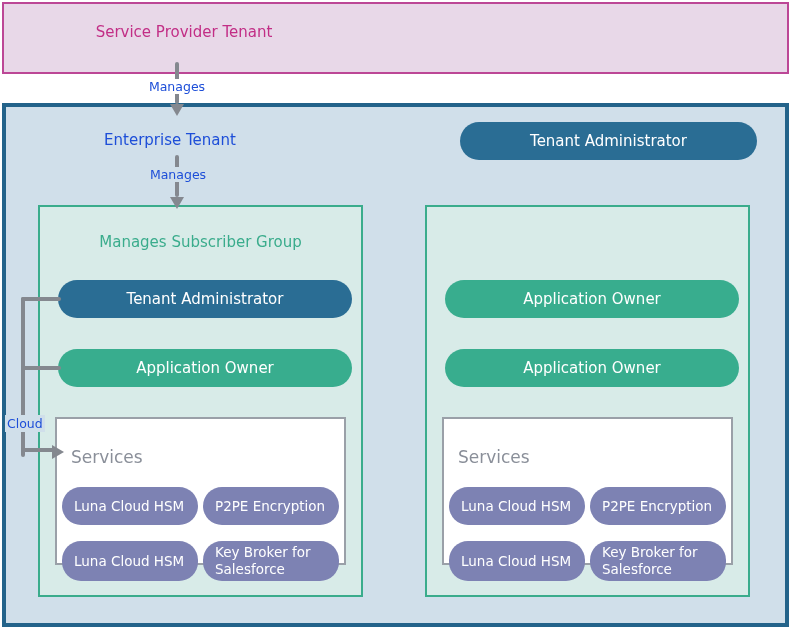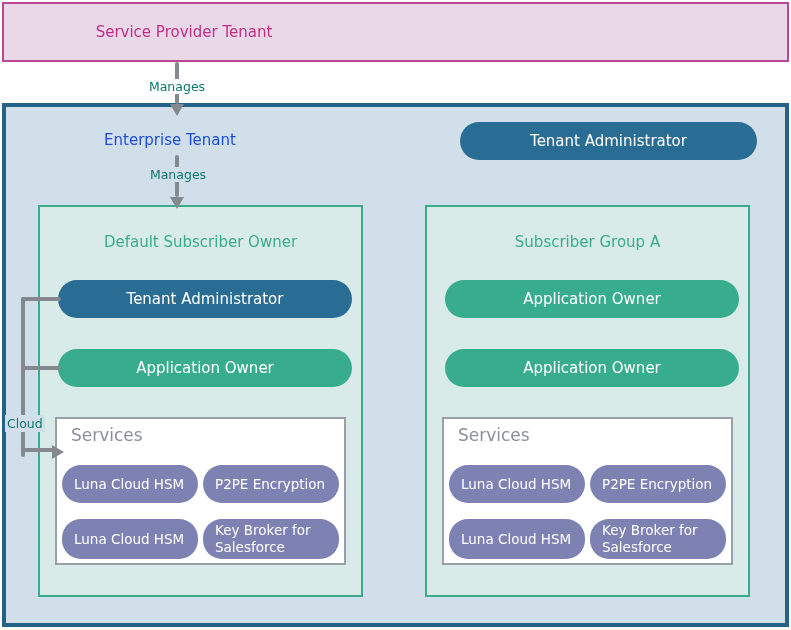--- a/index.html
+++ b/index.html
@@ -1,38 +1,38 @@
 <!DOCTYPE html>
 <html><head>
 <meta charset="utf-8">
 <style>
   * { margin:0; padding:0; box-sizing:border-box; }
   body { font-family:"DejaVu Sans","Liberation Sans",sans-serif; background:#ffffff; }
   #canvas { position:relative; width:791px; height:630px; background:#ffffff; overflow:hidden; }
 
   
-  .sp-box { position:absolute; left:2px; top:2px; width:787px; height:60px;
+  .sp-box { position:absolute; left:2px; top:2px; width:787px; height:72px;
             background:#e8d8e8; border:2px solid #bc4796; }
   .sp-title { position:absolute; left:40px; top:0; width:280px; height:56px;
               display:flex; align-items:center; justify-content:center;
               color:#c22e86; font-size:15px; }
   .sp-pill { position:absolute; right:28px; top:9px; width:297px; height:38px;
              background:#a82378; border-radius:20px; color:#ffffff; font-size:15px;
              display:flex; align-items:center; justify-content:center; }
 
   
   .v-line { position:absolute; background:#84888f; width:4px; border-radius:2px; }
   .h-line { position:absolute; background:#84888f; height:4px; border-radius:2px; }
   .arrow-down { position:absolute; width:0; height:0;
                 border-left:7px solid transparent; border-right:7px solid transparent;
                 border-top:12px solid #84888f; }
   .arrow-right { position:absolute; width:0; height:0;
                  border-top:7px solid transparent; border-bottom:7px solid transparent;
                  border-left:12px solid #84888f; }
-  .conn-label { position:absolute; color:#0f766e; font-size:12.5px; padding:0 4px; z-index:3; }
+  .conn-label { position:absolute; color:#1d4ed8; font-size:12.5px; padding:0 4px; z-index:3; }
 
   .arrow1-line { left:175px; top:62px; height:42px; z-index:2; }
   .arrow1-head { left:170px; top:104px; z-index:2; }
   .manages1 { left:177px; top:79px; transform:translateX(-50%); background:#ffffff; }
 
   
   .ent-box { position:absolute; left:2px; top:103px; width:787px; height:524px;
              background:#d0dfea; border:4px solid #23638a; }
   .ent-title { position:absolute; left:24px; top:22px; width:280px; height:22px;
                display:flex; align-items:center; justify-content:center;
@@ -53,21 +53,21 @@
                  color:#3aac8c; font-size:15px; }
   .role-pill { position:absolute; left:18px; width:294px; height:38px; border-radius:20px;
                color:#ffffff; font-size:15px; display:flex; align-items:center; justify-content:center; }
   .role-admin { background:#2a6d94; }
   .role-owner { background:#38ad8e; }
   .role-1 { top:73px; }
   .role-2 { top:142px; }
 
   
   .services { position:absolute; left:15px; top:210px; width:291px; height:148px;
-              background:#ffffff; border:2px solid #9aa0a8; padding:4px 5px; }
+              background:#ffffff; border:2px solid #9aa0a8; padding:26px 5px; }
   .services-title { color:#8a8f99; font-size:17px; margin:2px 0 12px 9px; }
   .svc-grid { display:grid; grid-template-columns:1fr 1fr; gap:8px 5px; }
   .svc-pill { background:#7d82b3; color:#ffffff; font-size:13.5px; line-height:17px;
               border-radius:19px; min-height:38px; padding:3px 12px;
               display:flex; align-items:center; text-align:left;margin-top:8px; }
 
   
   .uses-v { left:15px; top:190px; height:160px; z-index:2; }
   .uses-b1 { left:15px; top:190px; width:40px; z-index:2; }
   .uses-b2 { left:15px; top:259px; width:40px; z-index:2; }
@@ -90,36 +90,35 @@
 
   <div class="ent-box">
     <div class="ent-title">Enterprise Tenant</div>
     <div class="ent-pill">Tenant Administrator</div>
 
     <div class="v-line arrow2-line"></div>
     <div class="arrow-down arrow2-head"></div>
     <div class="conn-label manages2">Manages</div>
 
     <div class="group group-left">
-      <div class="group-title">Default Subscriber Owner</div>
+      <div class="group-title">Manages Subscriber Group</div>
       <div class="role-pill role-admin role-1">Tenant Administrator</div>
       <div class="role-pill role-owner role-2">Application Owner</div>
       <div class="services">
         <div class="services-title">Services</div>
         <div class="svc-grid">
           <div class="svc-pill">Luna Cloud HSM</div>
           <div class="svc-pill">P2PE Encryption</div>
           <div class="svc-pill">Luna Cloud HSM</div>
           <div class="svc-pill">Key Broker for Salesforce</div>
         </div>
       </div>
     </div>
 
     <div class="group group-right">
-      <div class="group-title">Subscriber Group A</div>
       <div class="role-pill role-owner role-1">Application Owner</div>
       <div class="role-pill role-owner role-2">Application Owner</div>
       <div class="services">
         <div class="services-title">Services</div>
         <div class="svc-grid">
           <div class="svc-pill">Luna Cloud HSM</div>
           <div class="svc-pill">P2PE Encryption</div>
           <div class="svc-pill">Luna Cloud HSM</div>
           <div class="svc-pill">Key Broker for Salesforce</div>
         </div>

